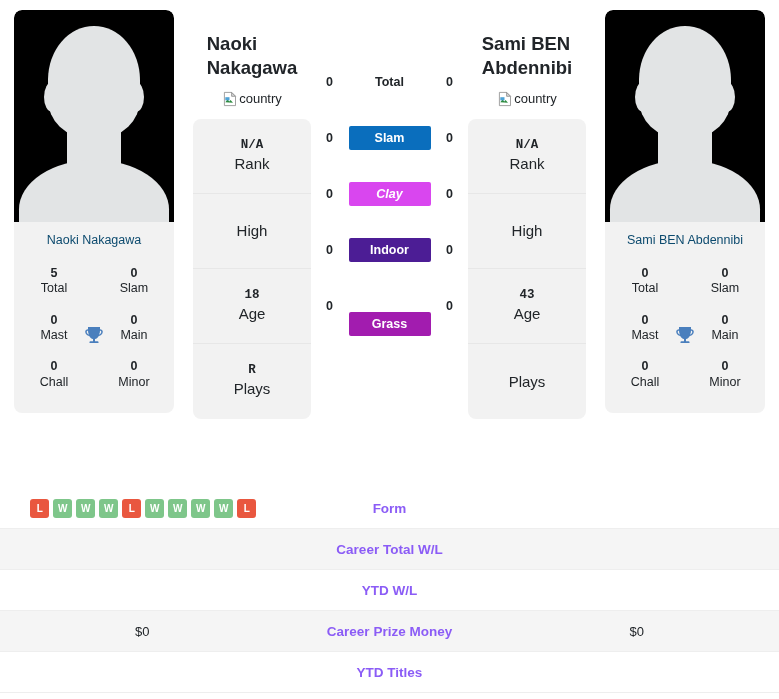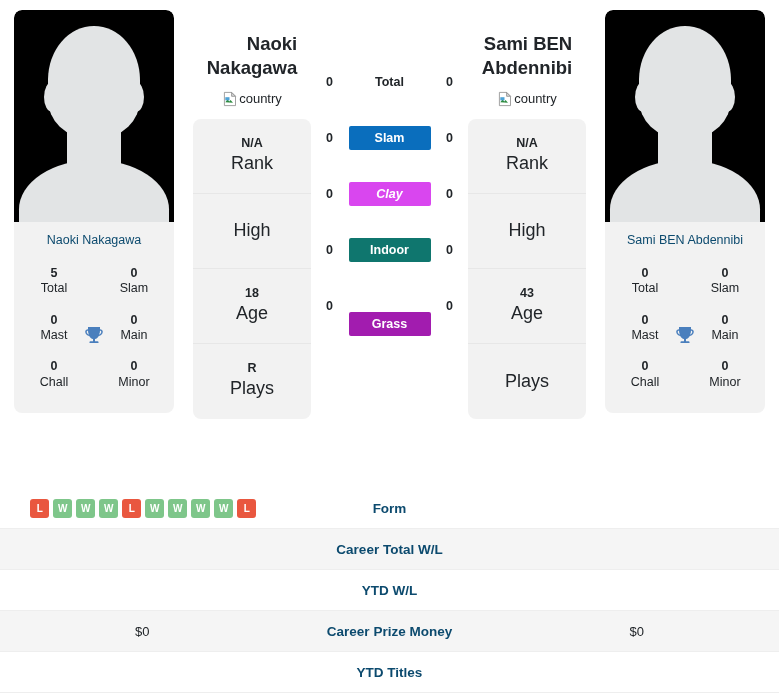--- a/index.html
+++ b/index.html
@@ -92,21 +92,21 @@
     flex: 0 0 118px;
     padding: 0 0 0 0;
     margin-left: 19px;
     display: flex;
     flex-direction: column;
     align-items: center;
   }
   .info-col.right { margin-left: 0; margin-right: 19px; }
 
   .pname {
-    text-align: right;
+    text-align: left;
     font-size: 18.5px;
     font-weight: bold;
     line-height: 1.32;
     margin-top: 22px;
     color: #212529;
   }
   .country-line {
     margin-top: 10px;
     font-size: 13px;
     color: #212529;
@@ -127,22 +127,22 @@
   }
   .info-row {
     height: 75px;
     display: flex;
     flex-direction: column;
     align-items: center;
     justify-content: center;
     border-bottom: 1px solid #e7e7e7;
   }
   .info-row:last-child { border-bottom: none; }
-  .info-row .v { font-size: 12.5px; font-weight: bold; line-height: 1.2; }
-  .info-row .k { font-size: 18px; line-height: 1.4; }
+  .info-row .v { font-size: 12.5px; font-weight: bold; line-height: 1.2; font-family: Liberation Mono, monospace; }
+  .info-row .k { font-size: 15px; line-height: 1.4; }
 
   
   .surfaces {
     flex: 1 1 auto;
     display: flex;
     flex-direction: column;
     align-items: center;
     padding-top: 58px;
   }
   .srow {
@@ -190,21 +190,21 @@
     font-size: 13px;
     color: #212529;
   }
   .st-left { justify-content: center; }
   .st-right { justify-content: center; }
   .st-mid {
     flex: 0 0 210px;
     text-align: center;
     font-size: 13.5px;
     font-weight: bold;
-    color: #0c4a6e;
+    color: #8b5cf6;
   }
   .form-badges { display: flex; gap: 4px; padding-left: 2px; }
   .fb {
     width: 19px; height: 19px;
     border-radius: 3px;
     color: #ffffff;
     font-size: 10px;
     font-weight: bold;
     display: flex;
     align-items: center;
@@ -303,21 +303,21 @@
         <div class="sbadge" id="badge-hard" style="background: rgb(10, 110, 189);">Slam</div>
         <div class="sval">0</div>
       </div>
       <div class="srow">
         <div class="sval">0</div>
         <div class="sbadge" id="badge-clay" style="background: #d946ef; font-style: italic;">Clay</div>
         <div class="sval">0</div>
       </div>
       <div class="srow">
         <div class="sval">0</div>
-        <div class="sbadge" id="badge-indoor" style="background: #0f766e;">Indoor</div>
+        <div class="sbadge" id="badge-indoor" style="background: #4c1d95;">Indoor</div>
         <div class="sval">0</div>
       </div>
       <div class="srow">
         <div class="sval">0</div>
         <div class="sbadge" id="badge-grass" style="background: #a21caf; margin-top: 36px;">Grass</div>
         <div class="sval">0</div>
       </div>
     </div>
 
     <div class="info-col right">

